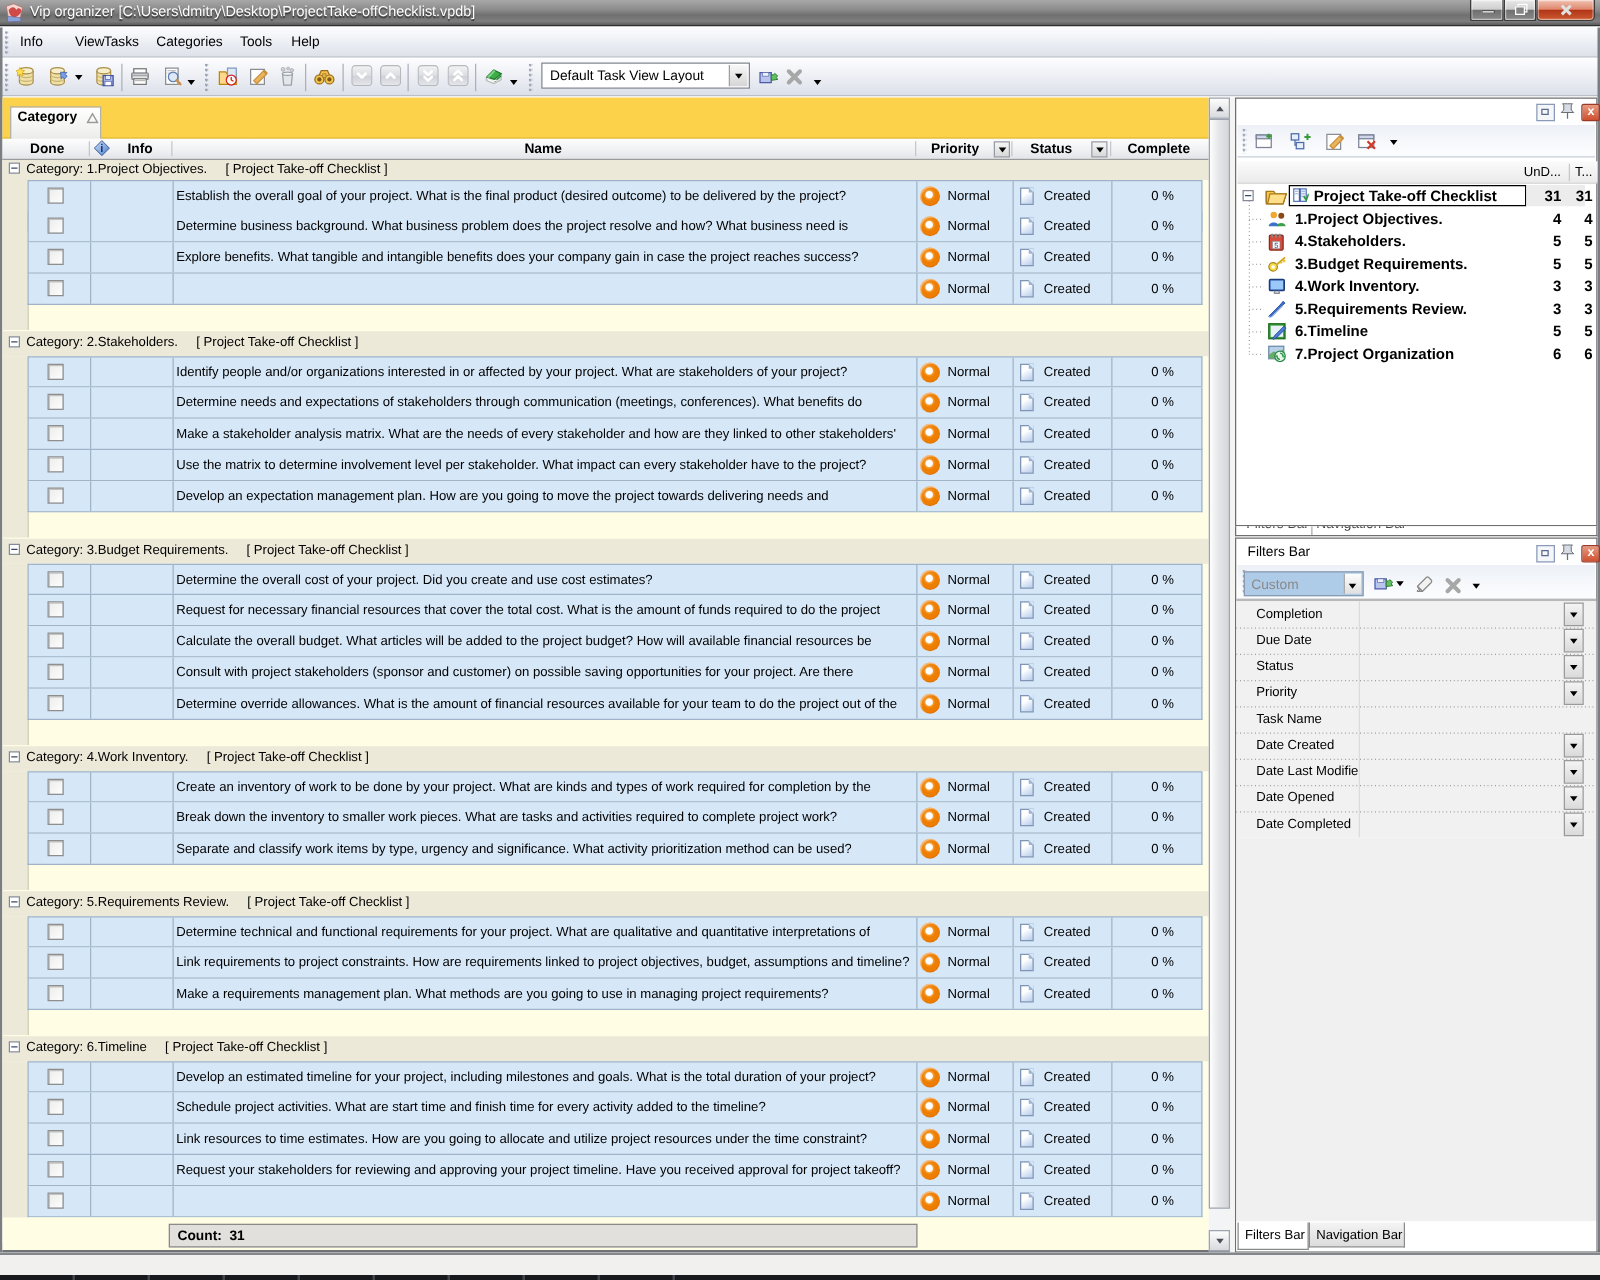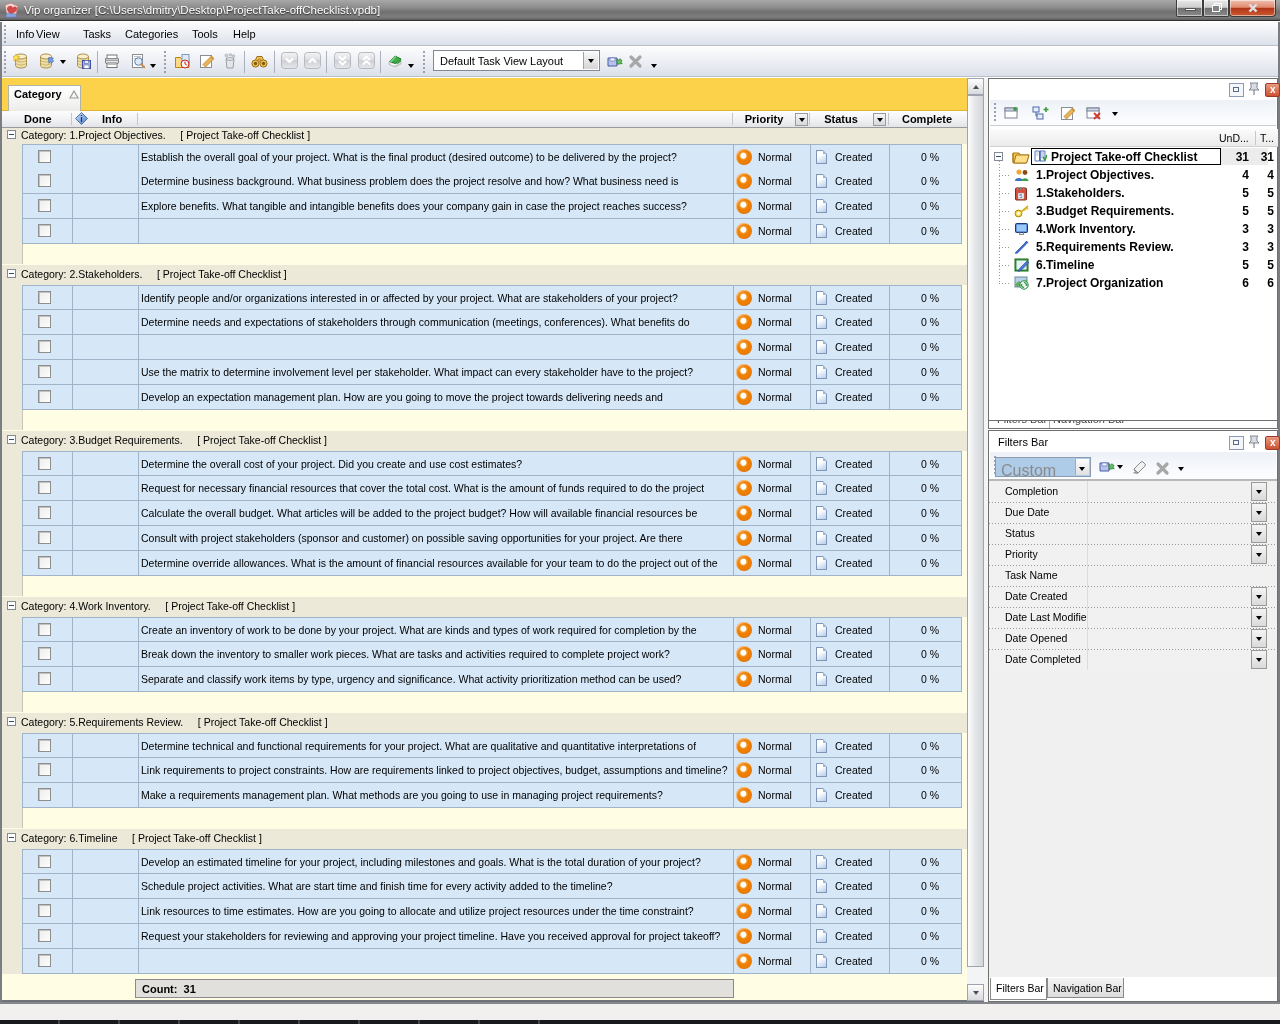--- a/index.html
+++ b/index.html
@@ -72,21 +72,21 @@
 <div class="abs capbtn close" style="left:1229px;width:47px">
       <svg class="abs" style="left:18px;top:3px" width="10" height="10" viewBox="0 0 10 10">
         <path d="M1.5 1.5 L8.5 8.5 M8.5 1.5 L1.5 8.5" stroke="#fff" stroke-width="2.4"></path>
         <path d="M1.5 1.5 L8.5 8.5 M8.5 1.5 L1.5 8.5" stroke="#888" stroke-width="3.2" opacity=".25"></path>
       </svg>
     </div>
 </div>
 <div class="abs" id="menubar">
 <div class="abs grip" style="left:4px;top:3px;height:18px"></div>
 <span style="left:16px">Info</span>
-<span style="left:36px">View</span>
+<span style="left:60px">View</span>
 <span style="left:83px">Tasks</span>
 <span style="left:125px">Categories</span>
 <span style="left:192px">Tools</span>
 <span style="left:233px">Help</span>
 </div>
 <div class="abs" id="toolbar">
 <div class="abs grip" style="left:4px;top:4px;height:22px"></div>
 <svg class="abs" style="left:13px;top:6px" width="17" height="17" viewBox="0 0 17 17">
       <path d="M2.5 3.5 v9 a5.5 2.5 0 0 0 11 0 v-9" fill="#efe0a6" stroke="#a98f4e"></path>
       <ellipse cx="8" cy="3.5" rx="5.5" ry="2.5" fill="#f8eec8" stroke="#a98f4e"></ellipse>
@@ -255,20 +255,21 @@
         <linearGradient id="bg" x1="0" y1="0" x2="1" y2="1">
           <stop offset="0" stop-color="#cfe2f8"></stop>
           <stop offset="1" stop-color="#4a7ec8"></stop>
         </linearGradient>
       </defs>
       <text x="6.5" y="9.5" font-size="9" font-weight="bold" fill="#16387c" text-anchor="middle" font-family="Liberation Sans">i</text>
     </svg>
 <div class="hcell" style="left:100px">Info</div>
 <div class="hsep" style="left:69px"></div>
     <div class="hsep" style="left:135px"></div>
+<div class="hcell" style="left:135px;width:595px;text-align:center">Name</div>
 <div class="hsep" style="left:730px"></div>
 <div class="hcell" style="left:730px;width:64px;text-align:center">Priority</div>
 <div class="hbtn" style="left:793px">
       <span class="caret" style="border-top-width:4px;border-left-width:3.2px;border-right-width:3.2px"></span>
     </div>
 <div class="hsep" style="left:807px"></div>
 <div class="hcell" style="left:807px;width:64px;text-align:center">Status</div>
 <div class="hbtn" style="left:871px">
       <span class="caret" style="border-top-width:4px;border-left-width:3.2px;border-right-width:3.2px"></span>
     </div>
@@ -370,20 +371,21 @@
     <span class="pri" style="left:812px;top:6px">Created</span>
     <span class="pri" style="left:880px;top:6px;width:54px;text-align:center">0 %</span>
   </div>
 <div class="trow" style="top:335px;height:25px">
     <span class="cb"></span>
     <span class="cellsep" style="left:49px"></span>
     <span class="cellsep" style="left:115px"></span>
     <span class="cellsep" style="left:710px"></span>
     <span class="cellsep" style="left:787px"></span>
     <span class="cellsep" style="left:866px"></span>
+    <span class="tname">Make a stakeholder analysis matrix. What are the needs of every stakeholder and how are they linked to other stakeholders'</span>
     <span class="donut" style="left:713px;top:4px"></span>
     <span class="pri" style="left:735px;top:6px">Normal</span>
     <span class="pagei" style="left:793px;top:5px"></span>
     <span class="pri" style="left:812px;top:6px">Created</span>
     <span class="pri" style="left:880px;top:6px;width:54px;text-align:center">0 %</span>
   </div>
 <div class="trow" style="top:360px;height:25px">
     <span class="cb"></span>
     <span class="cellsep" style="left:49px"></span>
     <span class="cellsep" style="left:115px"></span>
@@ -751,21 +753,21 @@
 <div class="cnt" style="left:1205px;top:168px;width:44px">4</div>
 <div class="cnt" style="left:1250px;top:168px;width:24px">4</div>
 <svg class="abs" style="left:1014px;top:186px" width="14" height="15" viewBox="0 0 14 15">
     <rect x="1.5" y="2" width="11" height="12" rx="1" fill="#d84a3a" stroke="#8a2a1a"></rect>
     <rect x="3" y="1" width="1.5" height="3" fill="#888"></rect>
     <rect x="6" y="1" width="1.5" height="3" fill="#888"></rect>
     <rect x="9" y="1" width="1.5" height="3" fill="#888"></rect>
     <rect x="4" y="7" width="6" height="6" fill="#f8f8f8" stroke="#888" stroke-width=".5"></rect>
     <text x="7" y="12" font-size="6" text-anchor="middle" fill="#2a4a8a" font-family="Liberation Sans">5</text>
   </svg>
-<div class="trow2" style="left:1036px;top:186px">1.Stakeholders.</div>
+<div class="trow2" style="left:1036px;top:186px">4.Stakeholders.</div>
 <div class="cnt" style="left:1205px;top:186px;width:44px">5</div>
 <div class="cnt" style="left:1250px;top:186px;width:24px">5</div>
 <svg class="abs" style="left:1014px;top:204px" width="16" height="14" viewBox="0 0 16 14">
     <circle cx="4.5" cy="9.5" r="3.4" fill="#f8dc4a" stroke="#a8861a"></circle>
     <circle cx="4.5" cy="9.5" r="1.4" fill="#fff"></circle>
     <path d="M7 8 L14 2 M12 3.5 l2 2 M10 5 l1.5 1.5" stroke="#e8c43a" stroke-width="1.8"></path>
     <path d="M7 8 L14 2" stroke="#a8861a" stroke-width=".6"></path>
   </svg>
 <div class="trow2" style="left:1036px;top:204px">3.Budget Requirements.</div>
 <div class="cnt" style="left:1205px;top:204px;width:44px">5</div>
@@ -816,21 +818,21 @@
 <svg class="abs" style="left:259px;top:4px" width="12" height="14" viewBox="0 0 12 14">
       <path d="M6 1 h4 l-1 1 v4 l2 2 H1 l2-2 V2 l-1-1z" fill="#d8dce4" stroke="#6a6f78" stroke-width=".8"></path>
       <path d="M6 8 v5" stroke="#6a6f78"></path>
     </svg>
 <div class="pbtn" style="left:276px;top:5px;border:1px solid #9a3a2a;background:linear-gradient(#e89a80,#cf5030);border-radius:2px">
       <span style="position:absolute;left:4px;top:0px;color:#fff;font-size:10px;font-weight:bold">x</span>
     </div>
 <div class="ptool" style="top:21px;height:28px">
 <div class="abs grip" style="left:4px;top:4px;height:20px"></div>
 <div class="abs" style="left:5px;top:5px;width:96px;height:20px;background:#aecbe8;border:1px solid #8a9ab0">
-        <span style="position:absolute;left:5px;top:4px;font-size:16px;color:#8a8a8a">Custom</span>
+        <span style="position:absolute;left:5px;top:4px;font-size:11px;color:#8a8a8a">Custom</span>
         <span style="position:absolute;right:1px;top:1px;bottom:1px;width:14px;background:linear-gradient(#fdfdfd,#e0e0e0);border-left:1px solid #aaa">
           <span class="caret" style="position:absolute;left:3px;top:8px"></span>
         </span>
       </div>
 <svg class="abs" style="left:108px;top:6px" width="17" height="16" viewBox="0 0 17 16">
         <path d="M2 5 h9 v8 h-9z" fill="#b8c4ec" stroke="#4a5aa8"></path>
         <path d="M4 5 h5 v3 h-5z" fill="#eef1fb" stroke="#4a5aa8" stroke-width=".5"></path>
         <path d="M10 9 l4-3.5 v2 h2 v3 h-2 v2z" fill="#62c162" stroke="#2a7a2a" stroke-width=".7" transform="rotate(-50 13 9)"></path>
       </svg>
 <div class="abs caret" style="left:127px;top:13px"></div>

